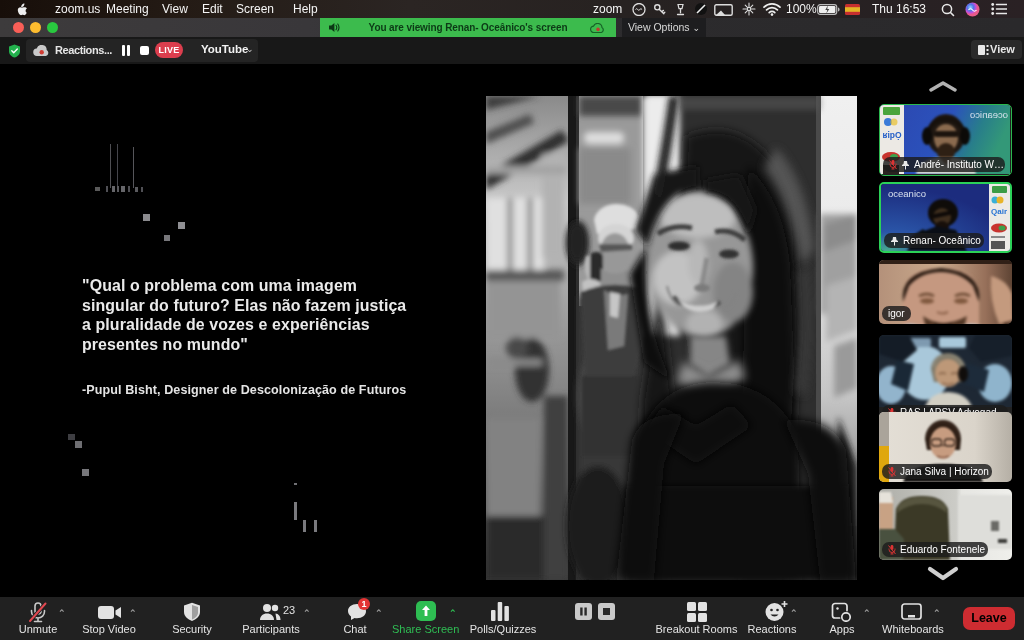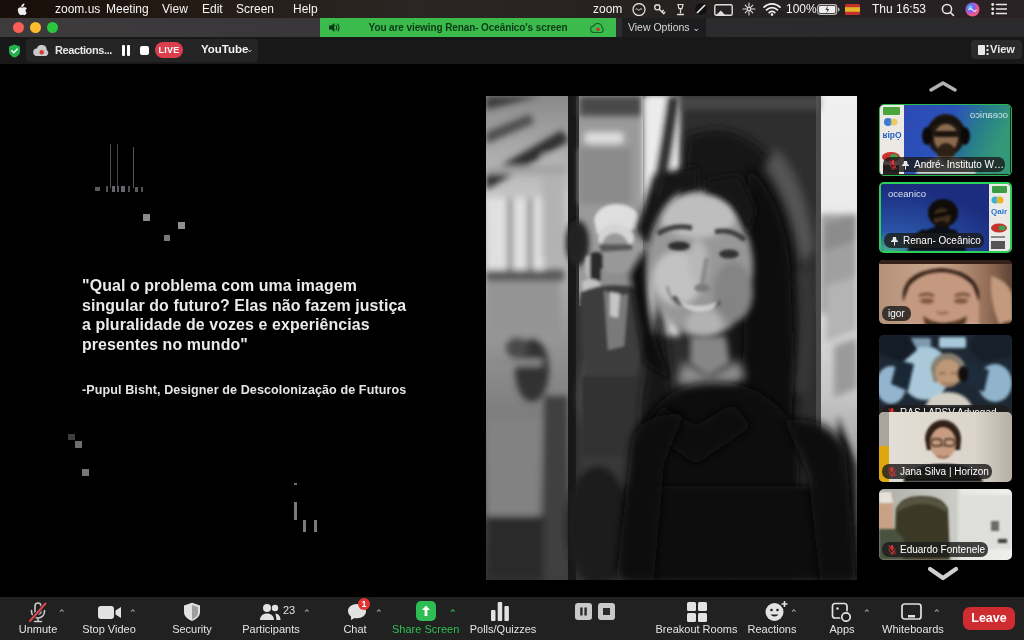--- a/index.html
+++ b/index.html
@@ -22,21 +22,21 @@
 #attrib{position:absolute;left:82px;top:318px;width:420px;color:#e4e4e4;font-size:13.5px;font-weight:700;letter-spacing:.1px;transform:scaleX(.93);transform-origin:left top}
 .mk{position:absolute;background:#6a6a6a}
 
 #sidebar{left:879px;top:64px;width:133px;height:533px}
 .thumb{position:absolute;left:0;width:133px;border-radius:5px;overflow:hidden;background:#222}
 .nlabel{position:absolute;left:3px;bottom:3px;height:15px;background:rgba(28,28,28,.82);border-radius:7px;color:#fff;font-size:10px;line-height:15px;white-space:nowrap;overflow:hidden;display:flex;align-items:center;padding:0 6px}
 
 #toolbar{left:0;top:597px;width:1024px;height:43px;background:#212121}
 .tbi{position:absolute;top:0;height:43px;color:#e4e4e4;font-size:11px}
 .tlabel{position:absolute;top:26px;left:0;width:100%;text-align:center;white-space:nowrap}
-#leave{position:absolute;left:963px;top:10px;width:52px;height:23px;background:#ce2c31;border-radius:7px;color:#ffffff;font-size:12.5px;font-weight:700;text-align:center;line-height:23px}
+#leave{position:absolute;left:963px;top:10px;width:52px;height:23px;background:#ce2c31;border-radius:7px;color:#000000;font-size:12.5px;font-weight:700;text-align:center;line-height:23px}
 .chev{position:absolute;top:11px;color:#9a9a9a;font-size:9px;font-weight:700}
 </style></head><body>
 <div id="stage">
 
 <div class="abs" id="menubar">
   <svg class="mi" style="left:17px;top:3px" width="11" height="13" viewBox="0 0 11 13">
         <path d="M5.5 3.4c.7-.9 1.8-1.4 2.8-1.4.1 1-.3 2-.9 2.7-.6.8-1.7 1.4-2.7 1.3-.1-1 .3-2 .8-2.6zM8.5 6.2c1 0 2 .6 2.5 1.5-1 .6-1.5 1.5-1.4 2.6 0 .9.5 1.7 1.3 2.1-.4.8-.9 1.6-1.6 2.2-.6.5-1.3.6-2 .3-.7-.3-1.3-.3-2 0-.7.3-1.4.2-2-.3C1.6 13 .8 10.9.9 9 1 7.3 2.3 6.1 3.8 6.1c.7 0 1.3.4 1.8.4.5 0 1.2-.4 1.9-.3z" fill="#ededed" transform="scale(.9) translate(0,-1.5)"></path>
       </svg>
   <svg class="mi" style="left:632px;top:3px" width="14" height="13" viewBox="0 0 14 13">
         <circle cx="7" cy="6.5" r="6" fill="none" stroke="#ddd" stroke-width="1.3"></circle>

